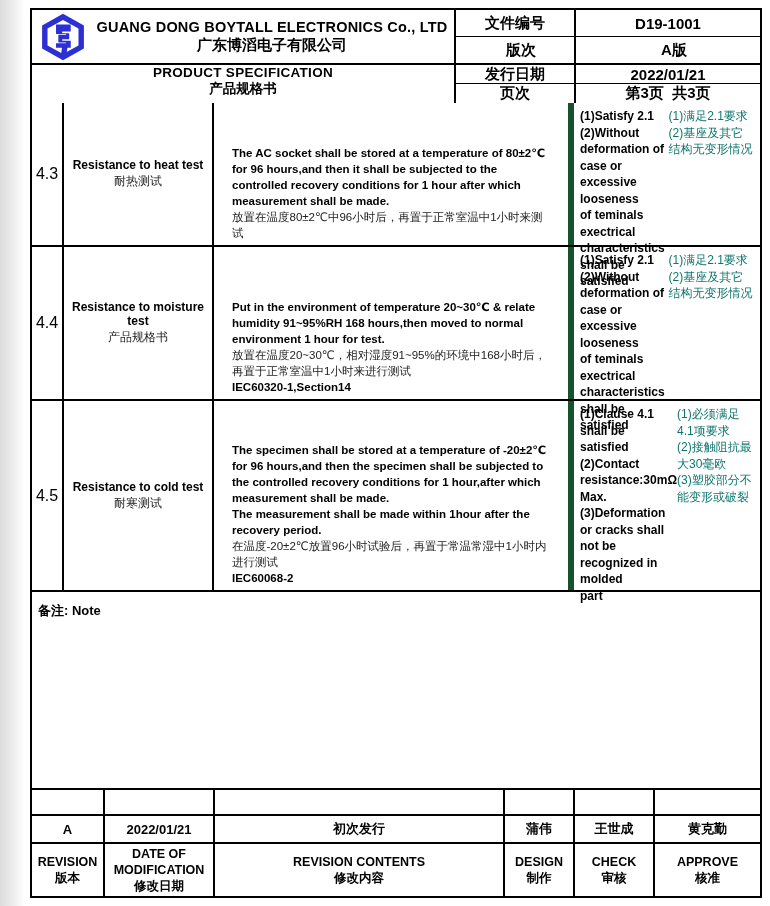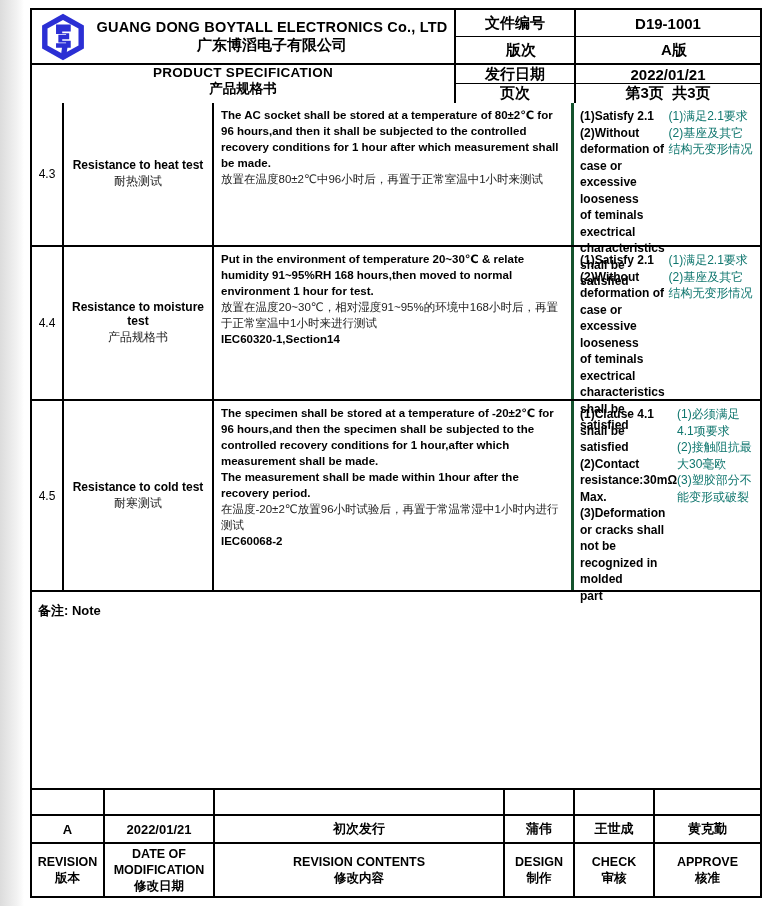--- a/index.html
+++ b/index.html
@@ -37,31 +37,31 @@
   .meta-label { border-right:2px solid #000; }
   .meta-row-2 { border-bottom:2px solid #000;padding-left:12px; }
   .meta-row-4 { border-bottom:none; }
   
   .trow { display:flex; border-top:2px solid #000; flex:0 0 auto; }
   .trow-43 { height:142px; border-top:none; }
   .trow-44 { height:154px; }
   .trow-45 { height:191px; }
   .c-num {
     width:32px; border-right:2px solid #000; display:flex; align-items:center; justify-content:center;
-    font-size:12px; font-weight:normal;
+    font-size:16px; font-weight:normal;
   }
   .c-name {
     width:150px; border-right:2px solid #000; display:flex; flex-direction:column;
     align-items:center; justify-content:center; text-align:center; padding:2px;
   }
   .name-en { font-weight:bold; font-size:12px; }
   .name-cn { font-size:12px; color:#222; margin-top:1px; }
   .c-desc {
-    width:360px; border-right:3px solid #14532d; padding:4px 7px;
-    display:flex; flex-direction:column; justify-content:flex-start;
+    width:360px; border-right:6px solid #14532d; padding:4px 18px;
+    display:flex; flex-direction:column; justify-content:flex-end;
   }
   .desc-en { font-weight:bold; font-size:11.5px; line-height:16px; white-space:pre-line; }
   .desc-cn { font-size:11.5px; line-height:16px; color:#222; white-space:pre-line; }
   .desc-std { font-weight:bold; font-size:11.5px; line-height:16px; white-space:pre-line; }
   .c-crit { flex:1; padding:5px 6px; display:flex; flex-direction:row; justify-content:center; }
   .crit-en { font-weight:bold; font-size:12px; line-height:16.5px; white-space:pre-line; }
   .crit-cn { font-size:12px; line-height:16.5px; color:#0f766e; white-space:pre-line; }
   
   .note { flex:1 1 auto; border-top:2px solid #000; padding:9px 6px; }
   .note-label { font-weight:bold; font-size:13px; }

